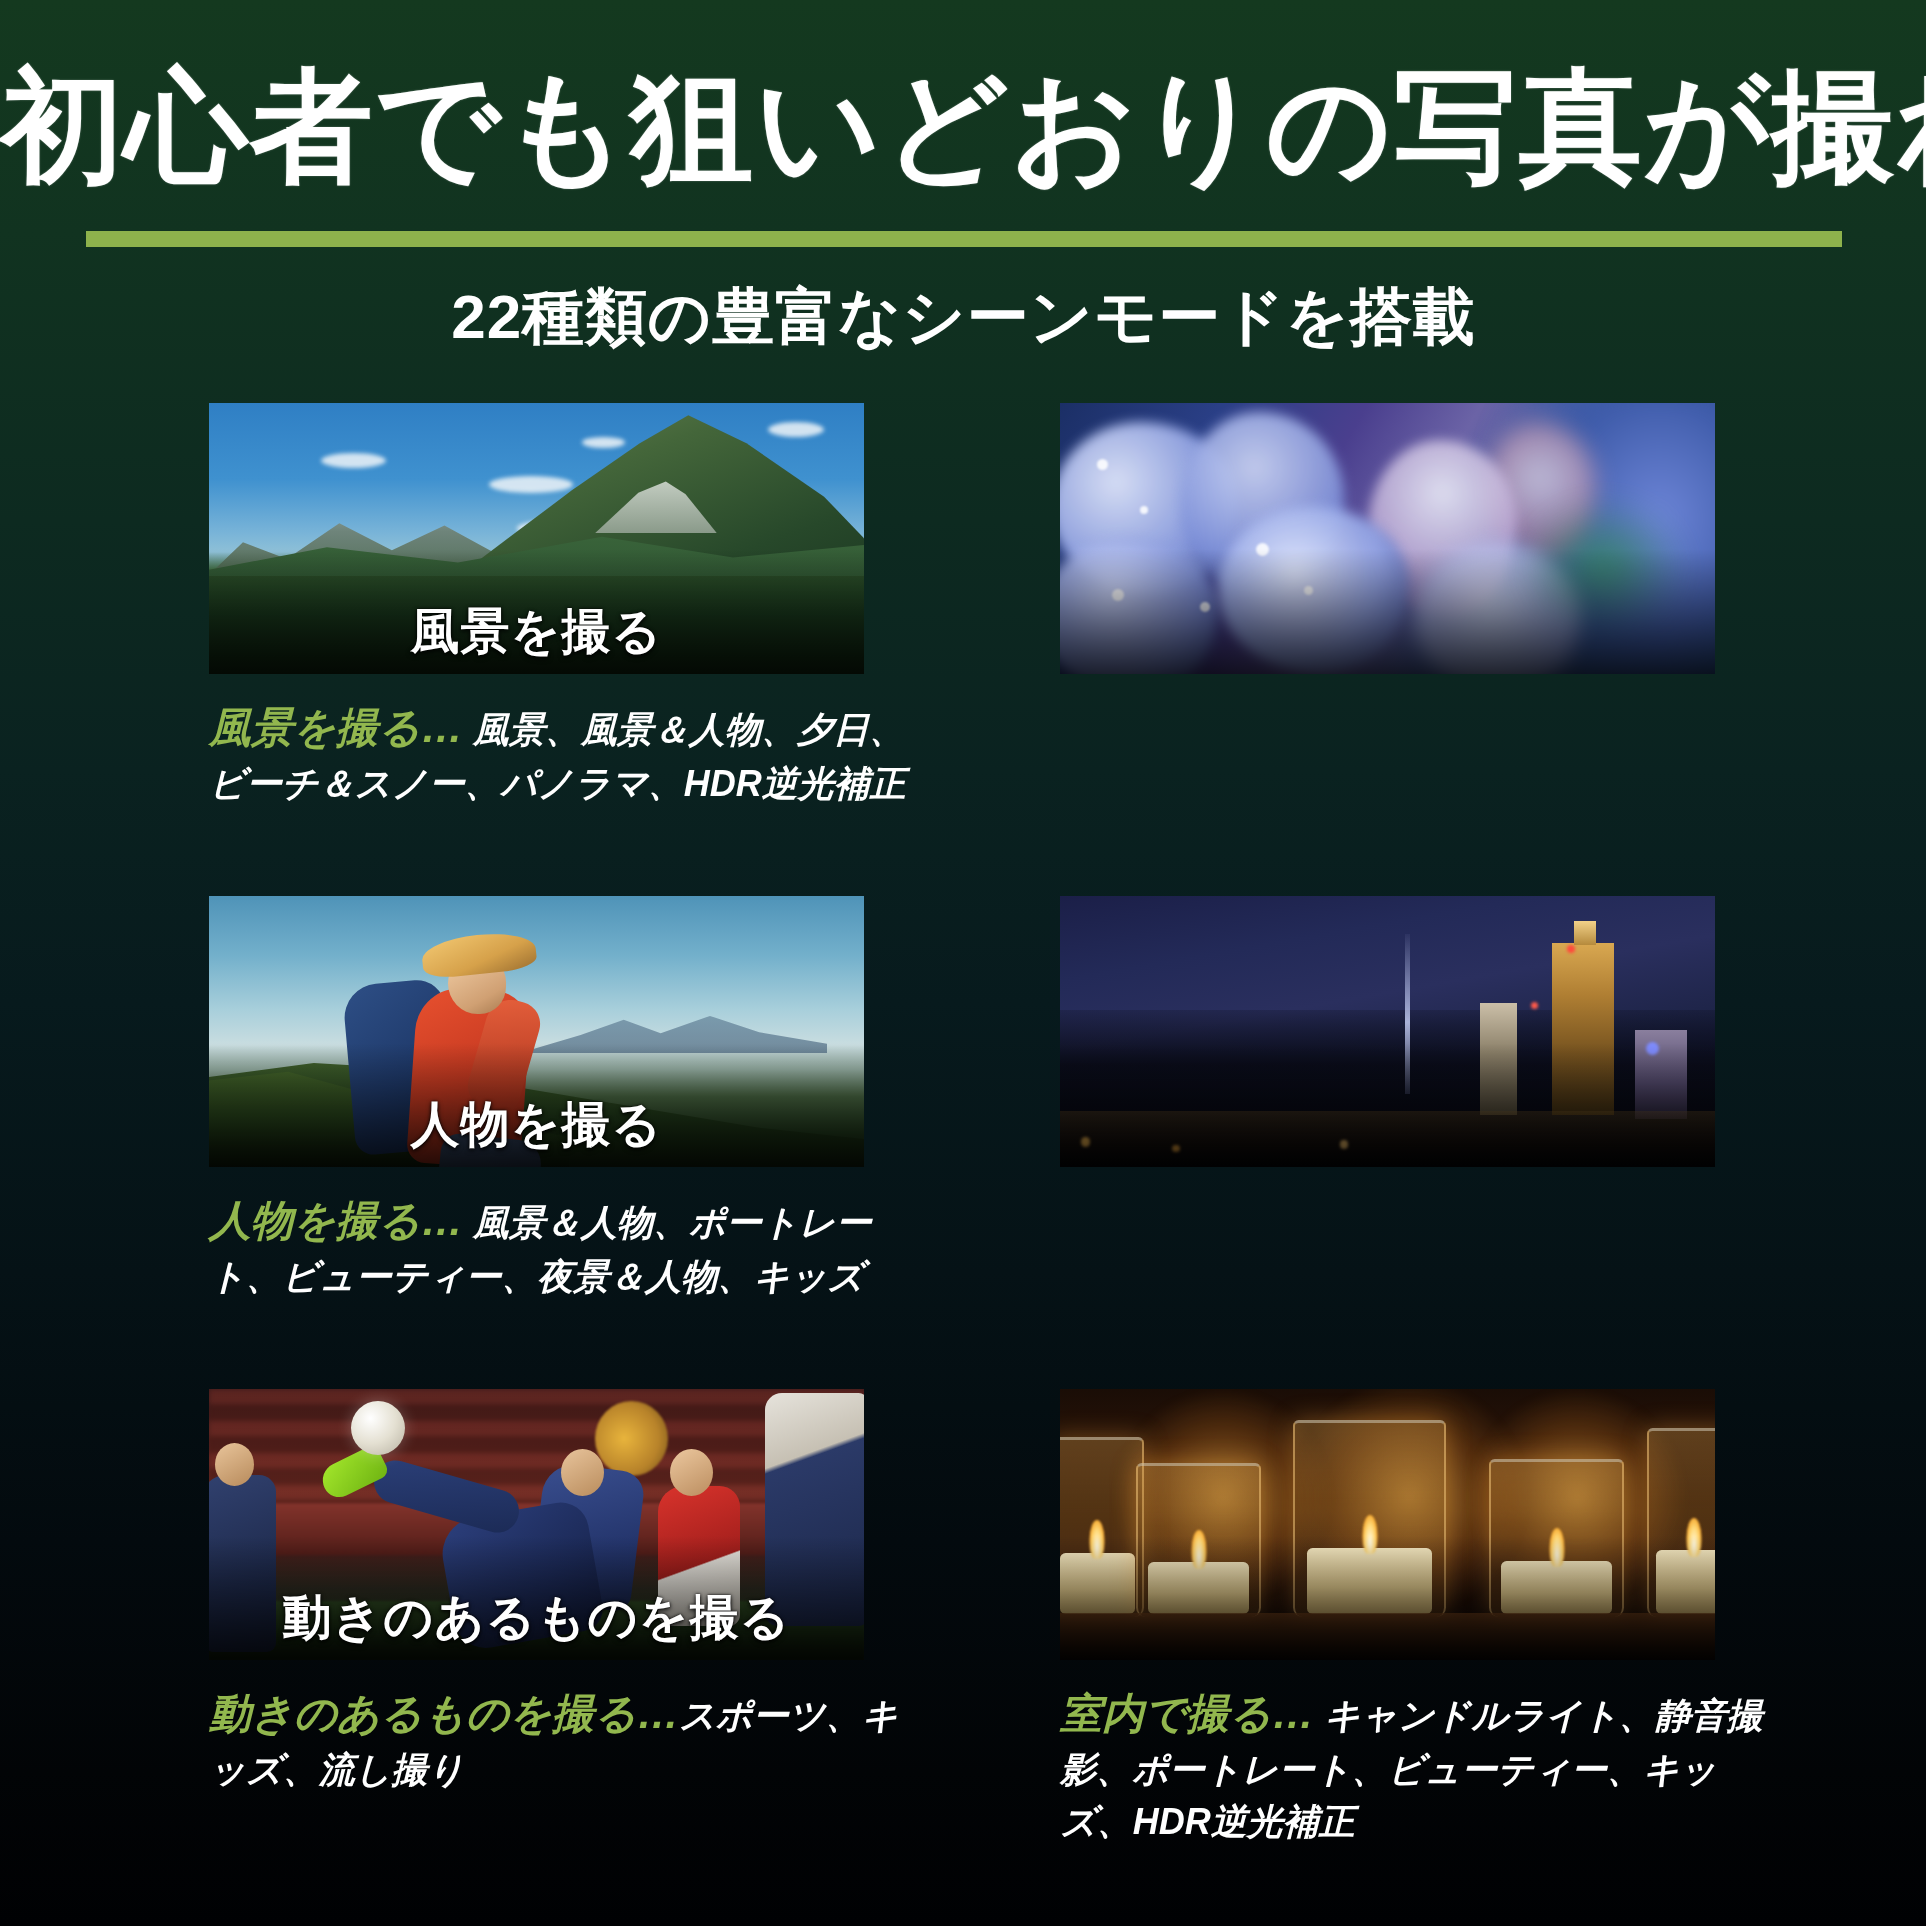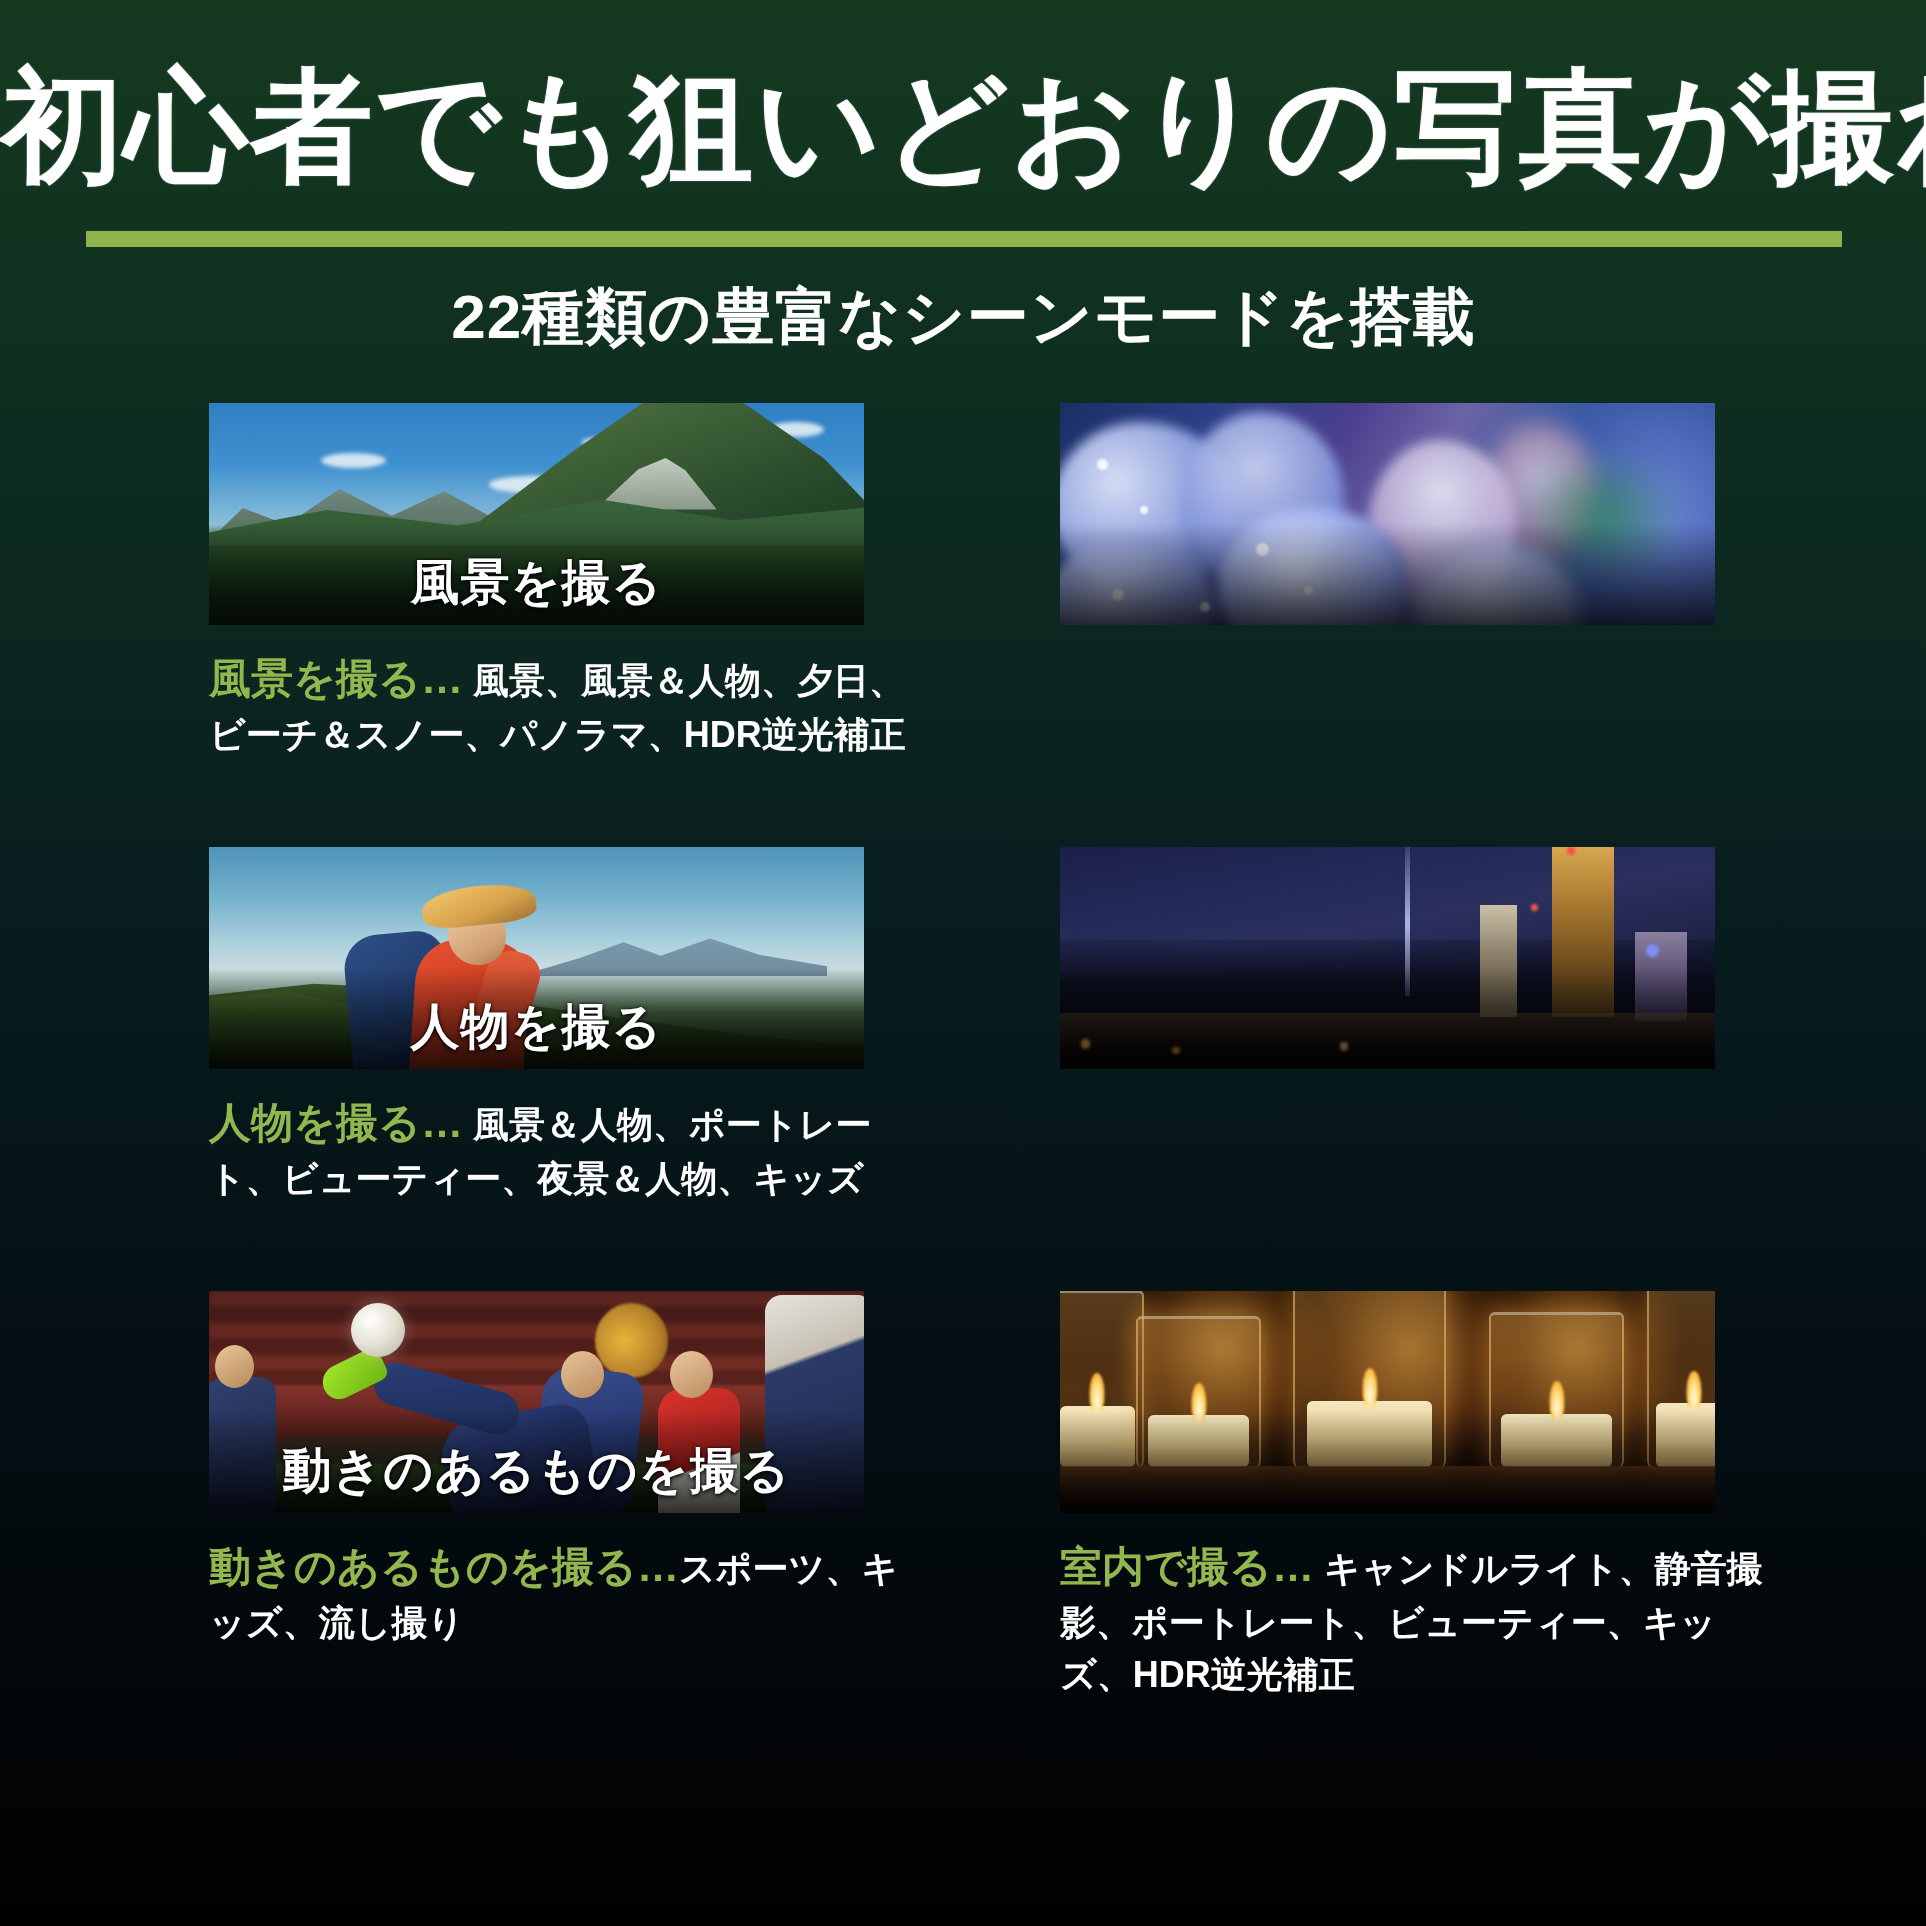--- a/index.html
+++ b/index.html
@@ -55,21 +55,21 @@
   .grid{
     position:absolute;left:209px;top:403px;
     width:1506px;
   }
   .row{display:flex;}
   .card{width:655px;}
   .card.right{margin-left:196px;}
 
   .thumb{
     position:relative;
-    width:655px;height:222px;
+    width:655px;height:271px;
     overflow:hidden;
     background:#0b1014;
   }
   .thumb .scene{position:absolute;inset:0;}
   .thumb .shade{
     position:absolute;left:0;right:0;bottom:0;height:46%;
     background:linear-gradient(180deg,rgba(0,0,0,0) 0%,rgba(0,0,0,0.55) 70%,rgba(0,0,0,0.78) 100%);
   }
   .thumb .overlay-label{
     position:absolute;left:0;right:0;bottom:9.3px;
@@ -82,20 +82,21 @@
     text-shadow:0 1.9px 5.6px rgba(0,0,0,0.85),0 0 2.8px rgba(0,0,0,0.9);
   }
 
   .caption{
     margin-top:24px;
     font-size:37px;
     line-height:1.42;
     color:#ffffff;
     font-weight:bold;
     width:708px;
+    font-style:italic;
   }
   .caption .lead{
     color:#92b74e;
     font-size:42px;
     font-weight:bold;
     letter-spacing:0px;
   }
   .caption .modes{
     color:#ffffff;
     font-size:36px;

